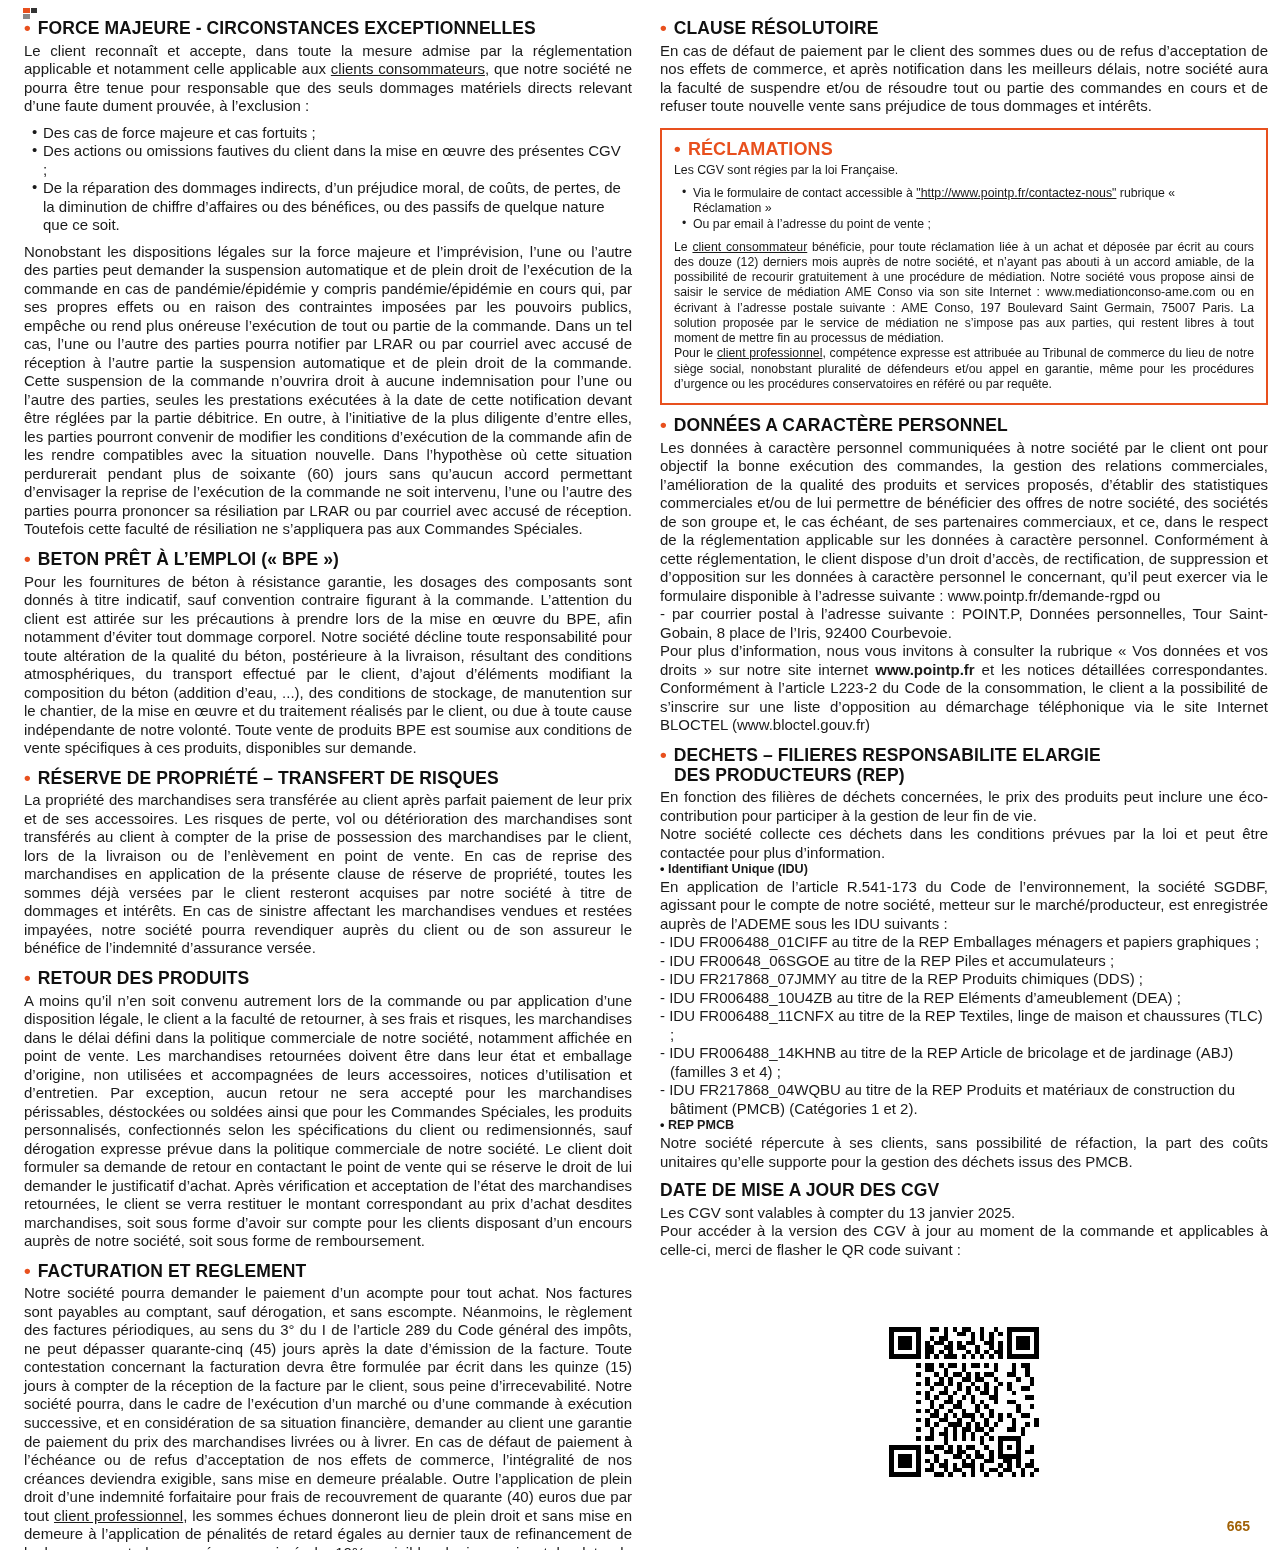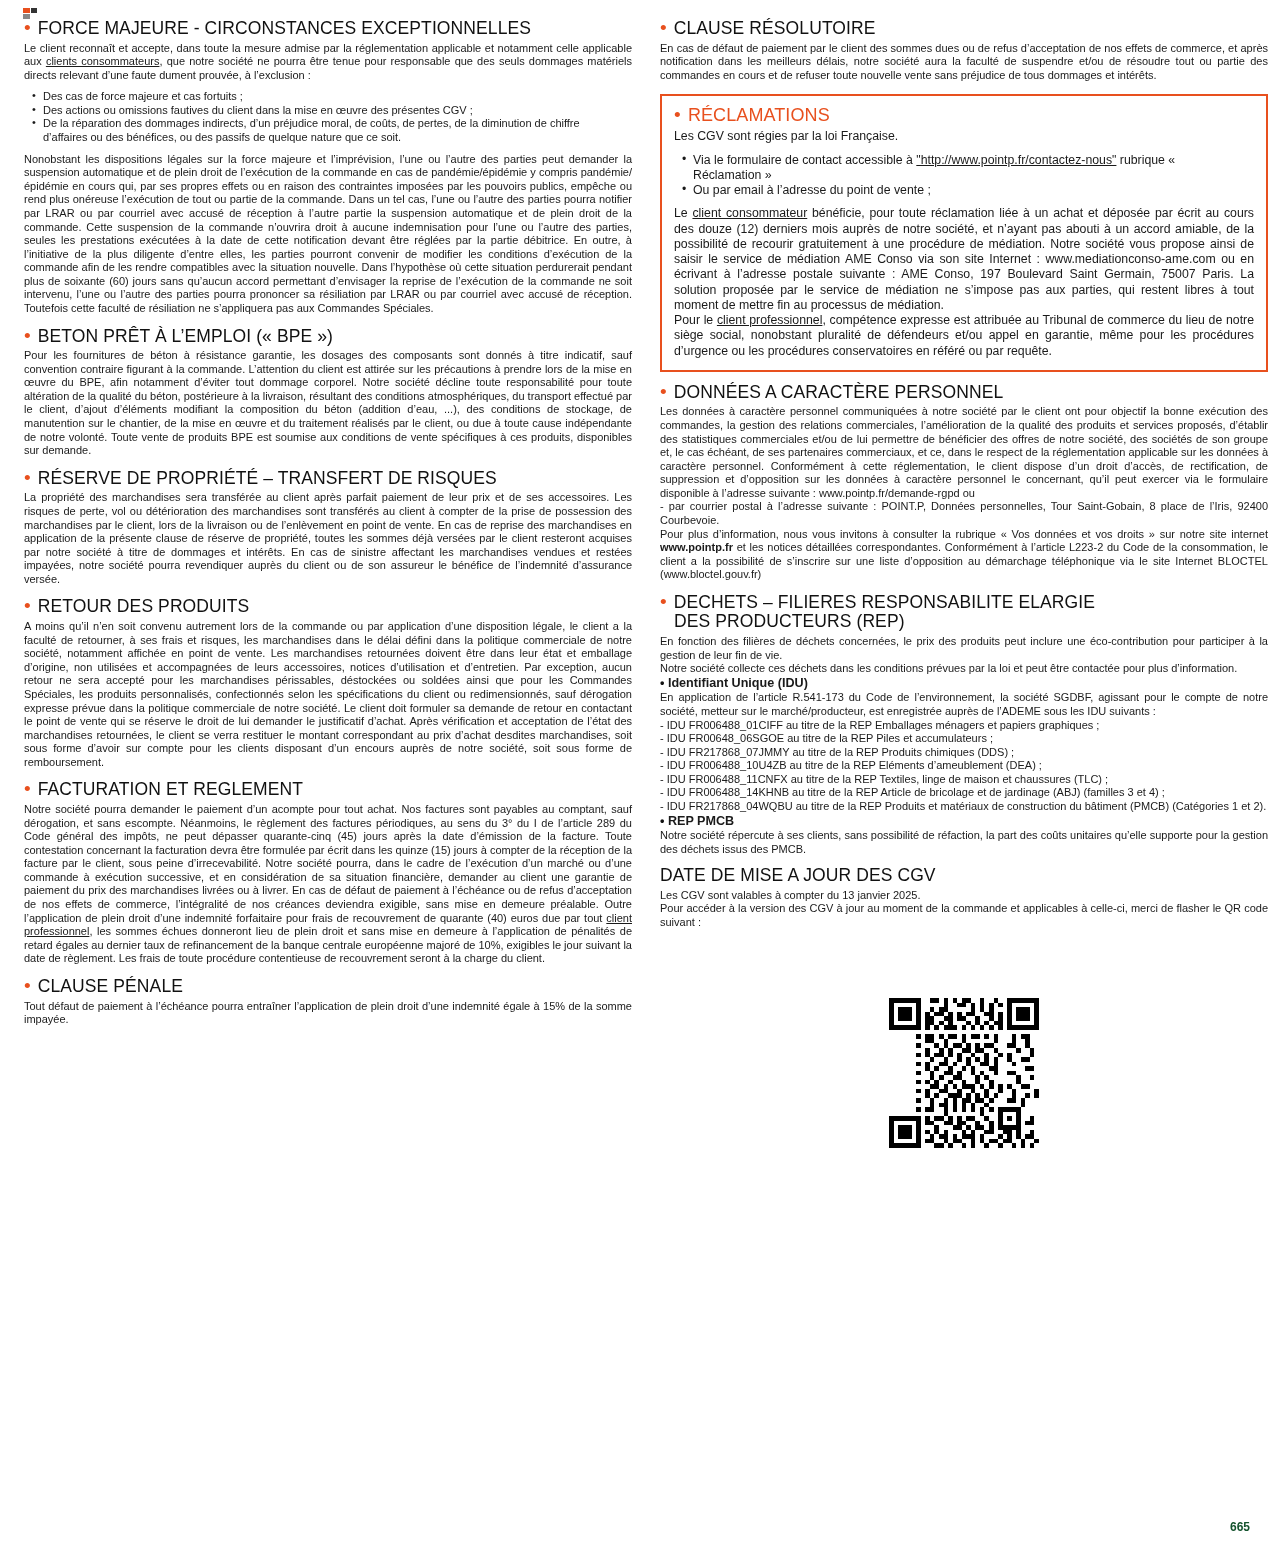--- a/index.html
+++ b/index.html
@@ -25,35 +25,35 @@
     display: flex;
     gap: 28px;
     height: 100%;
   }
   .col {
     width: 608px;
     flex: 0 0 608px;
   }
   h2.sect {
     font-size: 17.5px;
-    font-weight: normal;
+    font-weight: bold;
     letter-spacing: 0.1px;
     margin: 10px 0 3px 0;
     line-height: 1.12;
     color: #111;
   }
   h2.sect .bullet {
     color: #e8501e;
     font-size: 19px;
     line-height: 1;
     margin-right: 2px;
   }
   h2.sect.first { margin-top: 0; }
   p, li {
-    font-size: 11px;
+    font-size: 15px;
     line-height: 1.235;
     margin: 0;
     text-align: justify;
     hyphens: auto;
   }
   p + p { margin-top: 0px; }
   ul.dash {
     list-style: none;
     margin: 8px;
     padding: 0;
@@ -108,23 +108,23 @@
     width: 150px;
     height: 150px;
     background: #fff;
     padding: 8px;
     box-sizing: content-box;
   }
   .page-num {
     position: absolute;
     right: 30px;
     bottom: 16px;
-    font-size: 12px;
+    font-size: 14px;
     font-weight: bold;
-    color: #14532d;
+    color: #a16207;
   }
   .corner {
     position: absolute;
     left: 23px;
     top: 8px;
     width: 14px;
     height: 12px;
   }
   .corner i {
     position: absolute;

